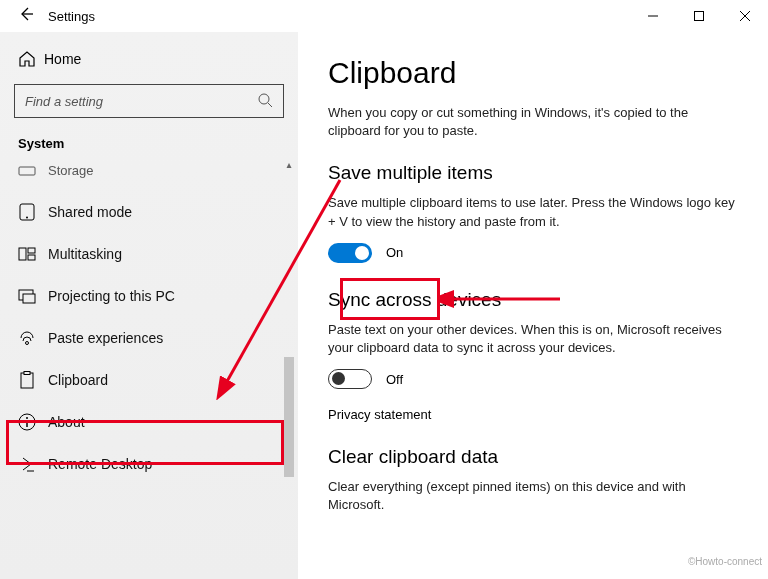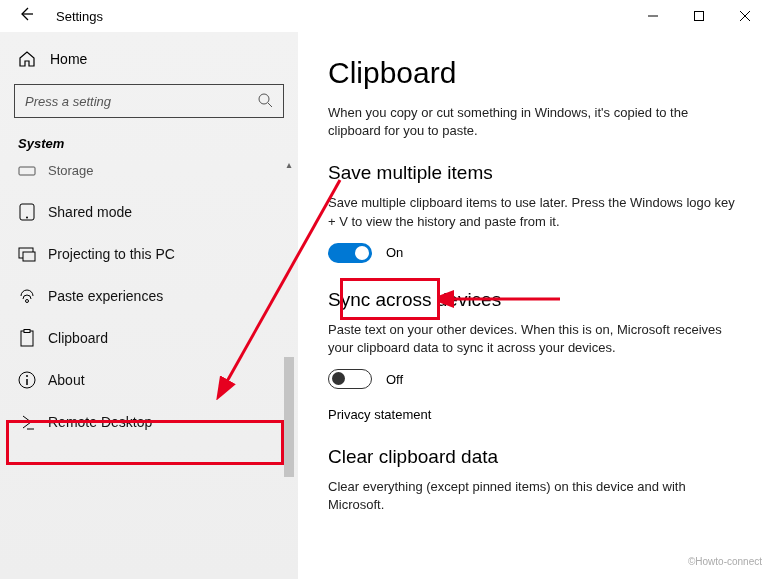--- a/index.html
+++ b/index.html
@@ -1,30 +1,30 @@
 <!DOCTYPE html>
 <html><head>
 <meta charset="utf-8">
 <style>
   * { box-sizing: border-box; margin: 0; padding: 0; font-family: "Segoe UI", Arial, sans-serif; }
   body { width: 768px; height: 579px; background: #fff; overflow: hidden; position: relative; }
 
   .titlebar { height: 32px; display:flex; align-items:center; justify-content:space-between; padding: 0 0 0 18px; }
-  .titlebar .left { display:flex; align-items:center; gap:22px; }
+  .titlebar .left { display:flex; align-items:center; gap:14px; }
   .titlebar .back { font-size:16px; }
   .titlebar .title { font-size:13px; }
   .winbtns { display:flex; }
   .winbtn { width:46px; height:32px; display:flex; align-items:center; justify-content:center; }
 
   .app { display:flex; height: calc(579px - 32px); }
 
   .sidebar { width: 298px; background: linear-gradient(#f2f2f2,#eeeeee); height:100%; padding-top:10px; position:relative; }
-  .home { display:flex; align-items:center; gap:14px; padding: 8px 18px 16px 18px; font-size:14px;}
+  .home { display:flex; align-items:center; gap:8px; padding: 8px 18px 16px 18px; font-size:14px;}
   .searchbox { margin: 0 14px 18px 14px; border:1px solid #444; height:34px; display:flex; align-items:center; padding: 0 10px; justify-content:space-between; color:#555; font-style:italic; font-size:13px;}
-  .sys-header { font-weight:600; font-size:13px; padding: 0 18px 6px 18px; font-style: italic;}
+  .sys-header { font-weight:600; font-size:13px; padding: 0 18px 6px 18px;}
   .list { position:relative; height: 400px; overflow:hidden;}
   .scroll-track { position:absolute; right:2px; top:0; bottom:0; width:14px; }
   .scroll-up, .scroll-down { height:14px; display:flex; align-items:center; justify-content:center; color:#666; font-size:10px;}
   .scroll-thumb { position:absolute; right:2px; top:200px; width:10px; height:120px; background:#c4c4c4; }
 
   .nav-item { display:flex; align-items:center; gap:12px; padding: 12px 18px; font-size:14px; color:#111;}
   .nav-item.storage { padding-top:4px; color:#555; font-size:13px;}
   .icon { width:18px; height:18px; display:flex; align-items:center; justify-content:center; }
 
   .content { flex:1; padding: 24px 30px 0 30px; overflow:hidden;}
@@ -83,21 +83,21 @@
   <div class="sidebar">
     <div class="home">
       <span class="icon">
           <svg width="18" height="18" viewBox="0 0 18 18">
             <path d="M2 8 L9 2 L16 8 V16 H11 V11 H7 V16 H2 Z" stroke="#000" fill="none" stroke-width="1.2"></path>
           </svg>
         </span>
       <span>Home</span>
     </div>
     <div class="searchbox">
-      <span>Press a setting</span>
+      <span>Find a setting</span>
       <span><svg width="16" height="16" viewBox="0 0 16 16">
             <circle cx="7" cy="7" r="5" stroke="#555" fill="none"></circle>
             <line x1="11" y1="11" x2="15" y2="15" stroke="#555"></line>
           </svg></span>
     </div>
     <div class="sys-header">System</div>
 
     <div class="list">
       <div class="nav-item storage">
         <span class="icon">
@@ -108,20 +108,30 @@
         <span>Storage</span>
       </div>
       <div class="nav-item">
         <span class="icon">
             <svg width="18" height="18">
               <rect x="2" y="1" width="14" height="16" rx="2" stroke="#000" fill="none"></rect>
               <circle cx="9" cy="14.5" r="1" fill="#000"></circle>
             </svg>
           </span>
         <span>Shared mode</span>
+      </div>
+      <div class="nav-item">
+        <span class="icon">
+            <svg width="18" height="18">
+              <rect x="1" y="3" width="7" height="12" stroke="#000" fill="none"></rect>
+              <rect x="10" y="3" width="7" height="5" stroke="#000" fill="none"></rect>
+              <rect x="10" y="10" width="7" height="5" stroke="#000" fill="none"></rect>
+            </svg>
+          </span>
+        <span>Multitasking</span>
       </div>
       <div class="nav-item">
         <span class="icon">
             <svg width="18" height="18">
               <rect x="1" y="3" width="14" height="10" stroke="#000" fill="none"></rect>
               <rect x="5" y="7" width="12" height="9" stroke="#000" fill="#eee"></rect>
             </svg>
           </span>
         <span>Projecting to this PC</span>
       </div>

